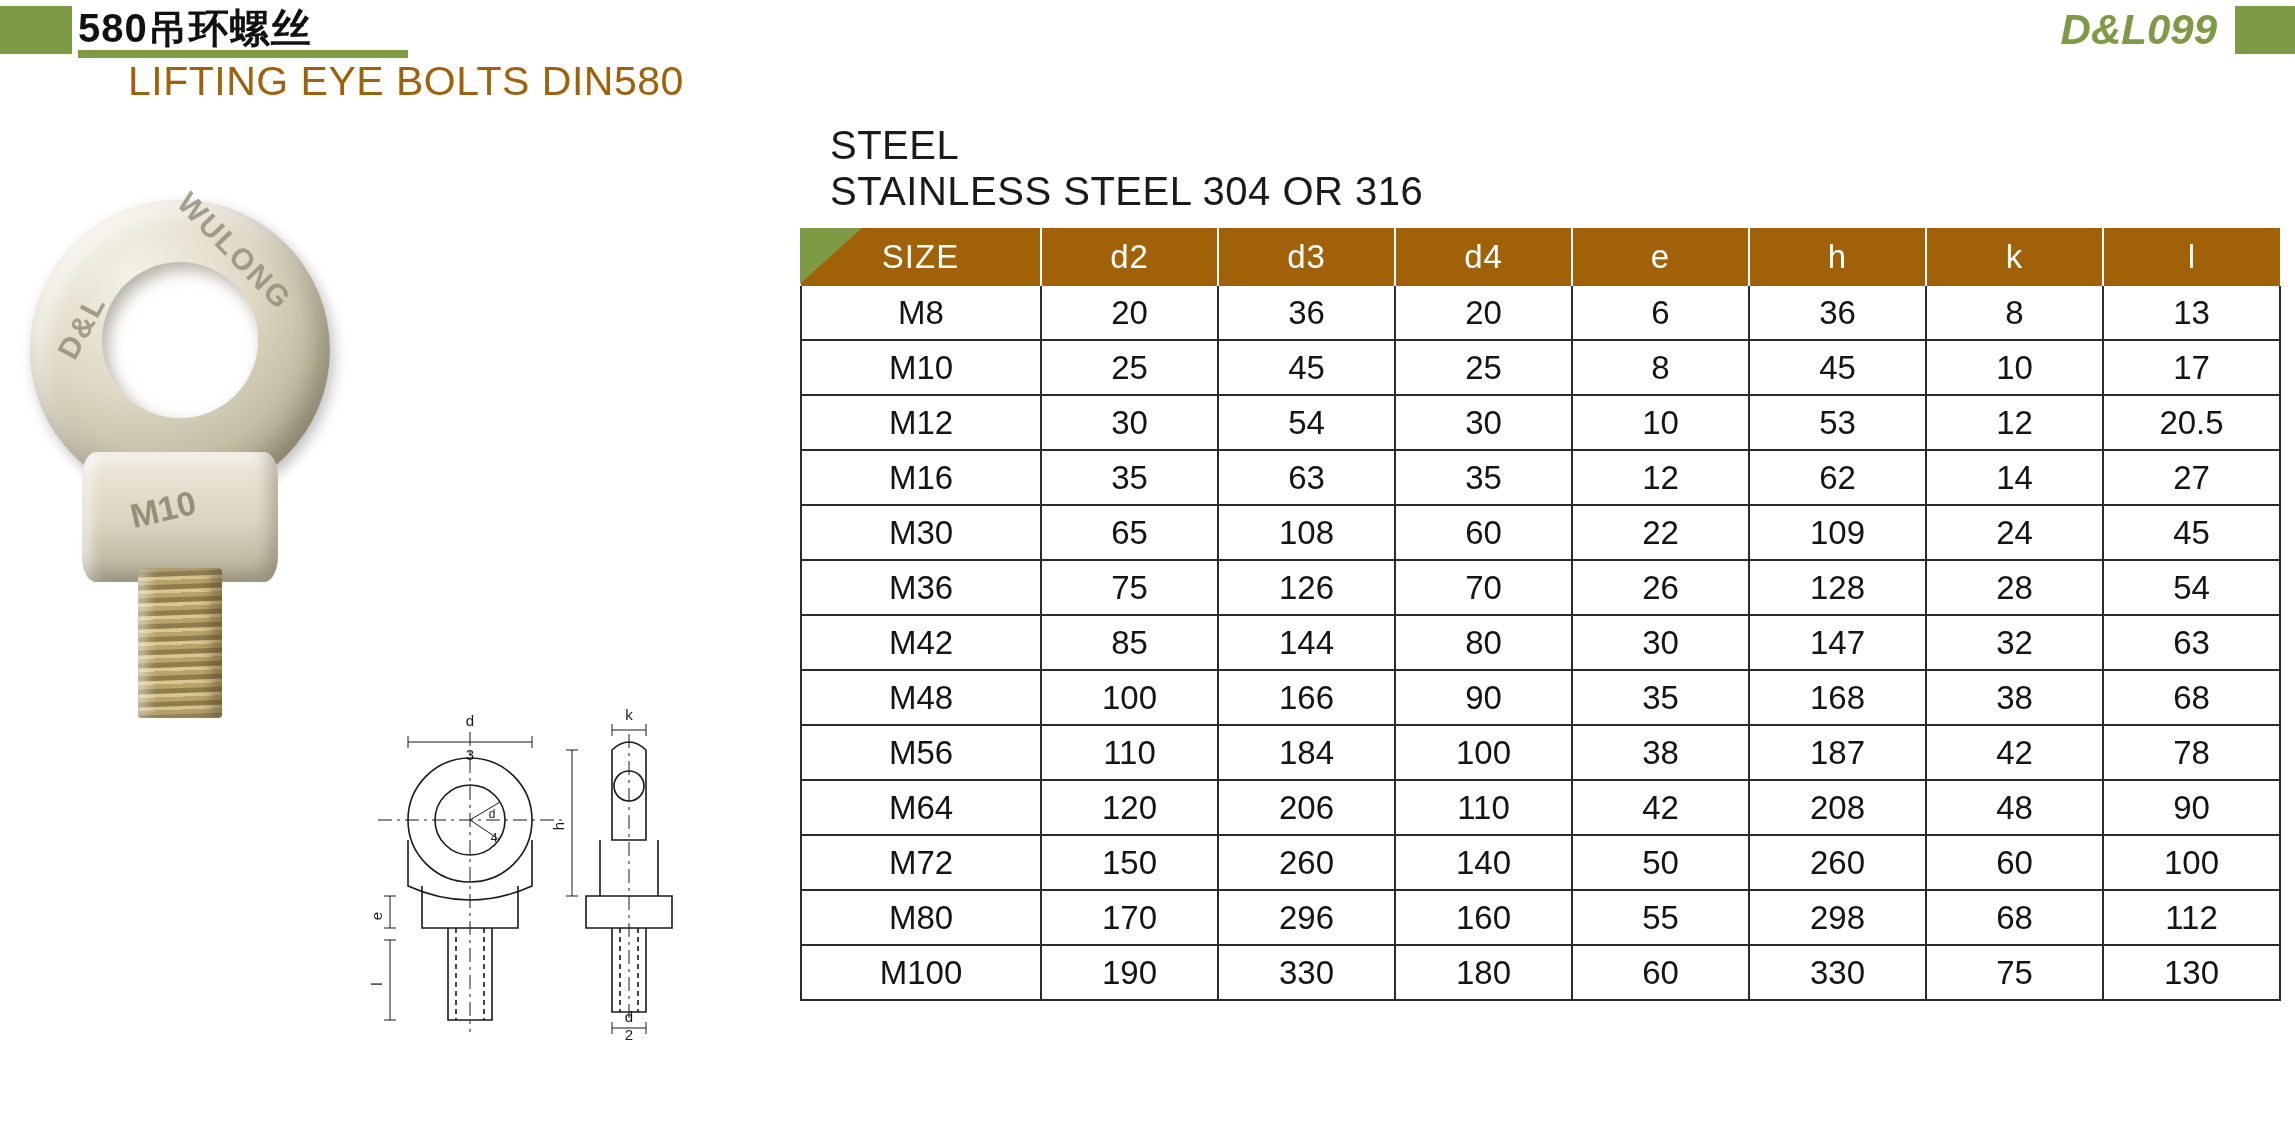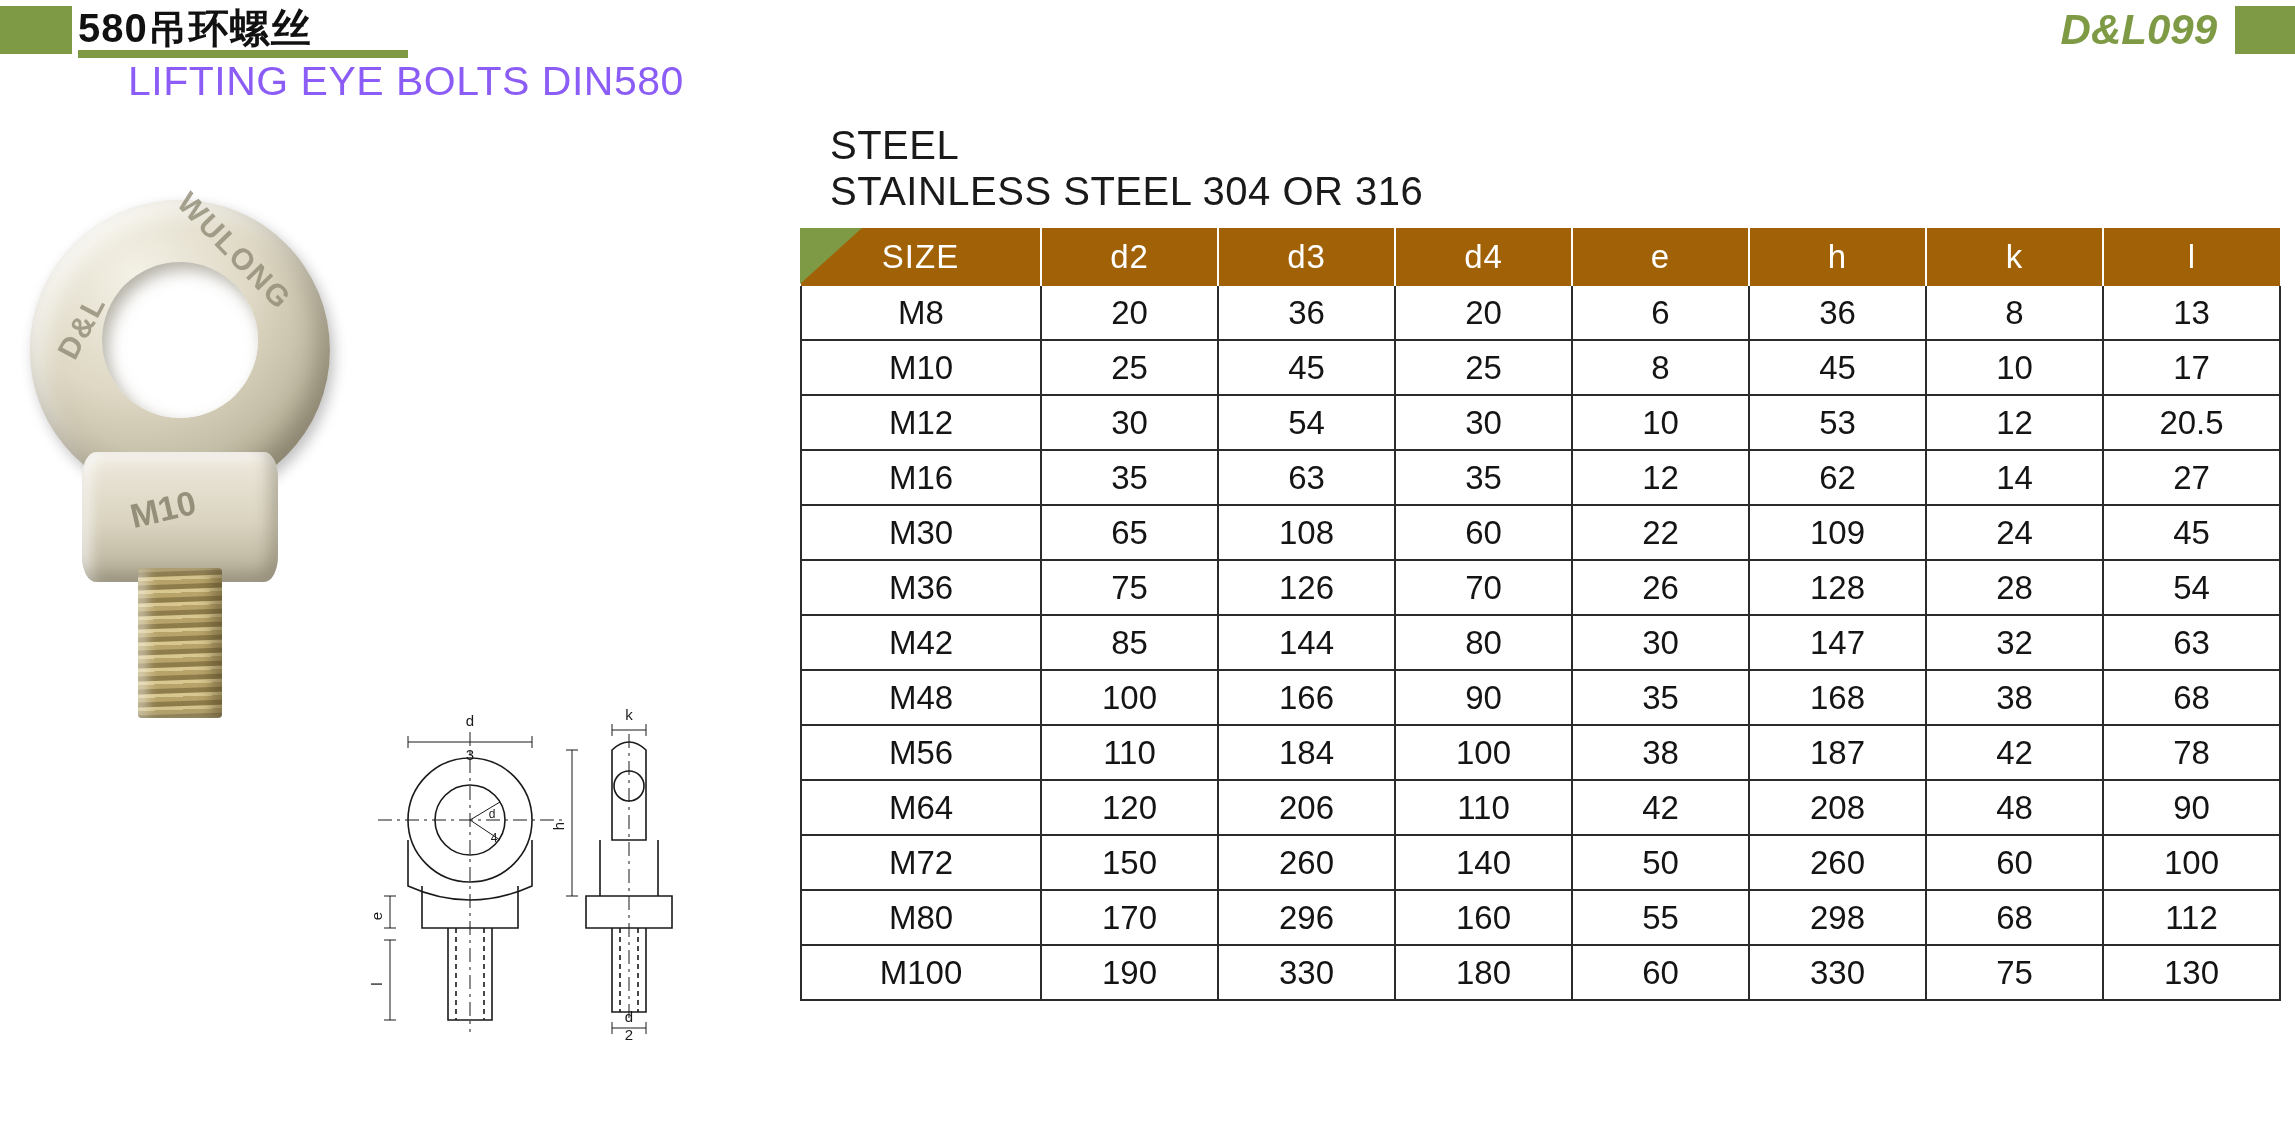--- a/index.html
+++ b/index.html
@@ -60,21 +60,21 @@
   #header-green-right {
     position: absolute;
     right: 0; top: 0;
     width: 60px; height: 48px;
     background: #7e9a45;
   }
   #title-en {
     position: absolute;
     left: 128px; top: 58px;
     font-size: 41px;
-    color: #8b5cf6;
+    color: #a16207;
     letter-spacing: 0.5px;
     white-space: nowrap;
   }
 
   
   #material-block {
     position: absolute;
     left: 830px; top: 122px;
     font-size: 40px;
     color: #1a1a1a;

